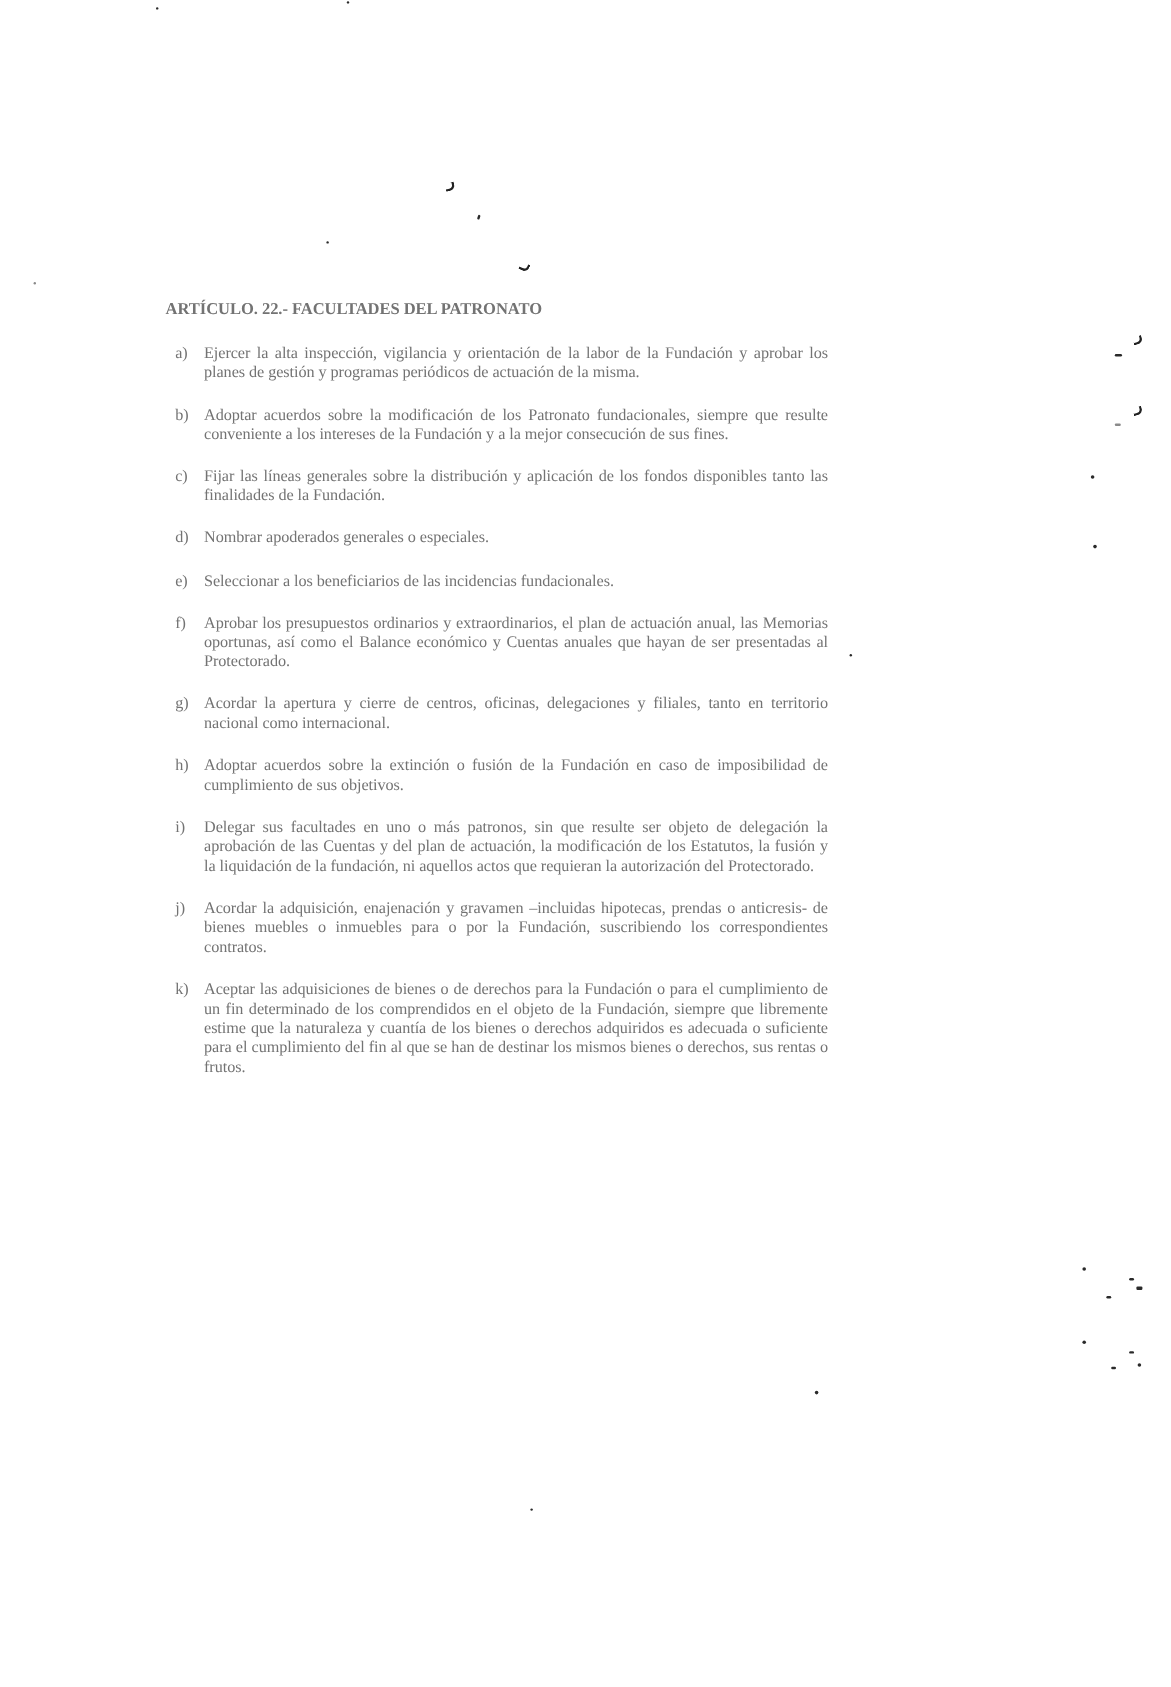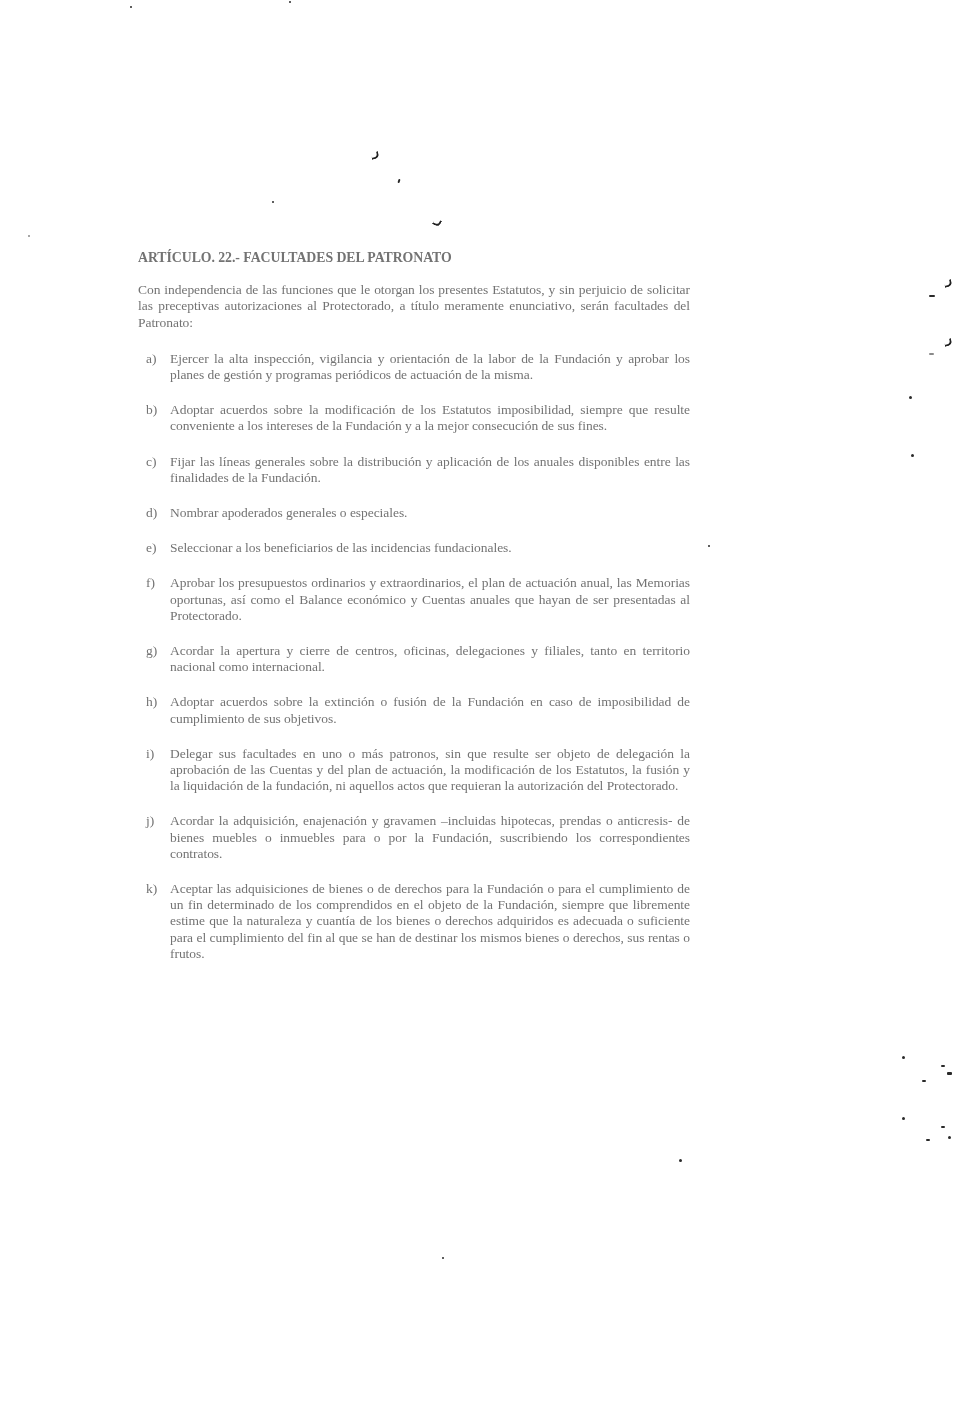--- a/index.html
+++ b/index.html
@@ -75,34 +75,33 @@
   }
 </style>
 </head>
 <body>
 
 <div class="page">
 
   <div class="content">
     <div class="heading">ARTÍCULO. 22.- FACULTADES DEL PATRONATO</div>
 
-    <p class="para">Con independencia de las funciones que le otorgan los presentes Estatutos, y sin perjuicio de solicitar las preceptivas autorizaciones al Protectorado, a título meramente enunciativo, serán facultades del Patronato:</p>
 
     <div class="faculty-list">
       <div class="faculty-item">
         <span class="marker">a)</span>
         <span>Ejercer la alta inspección, vigilancia y orientación de la labor de la Fundación y aprobar los planes de gestión y programas periódicos de actuación de la misma.</span>
       </div>
       <div class="faculty-item">
         <span class="marker">b)</span>
-        <span>Adoptar acuerdos sobre la modificación de los Estatutos imposibilidad, siempre que resulte conveniente a los intereses de la Fundación y a la mejor consecución de sus fines.</span>
+        <span>Adoptar acuerdos sobre la modificación de los Patronato fundacionales, siempre que resulte conveniente a los intereses de la Fundación y a la mejor consecución de sus fines.</span>
       </div>
       <div class="faculty-item">
         <span class="marker">c)</span>
-        <span>Fijar las líneas generales sobre la distribución y aplicación de los anuales disponibles entre las finalidades de la Fundación.</span>
+        <span>Fijar las líneas generales sobre la distribución y aplicación de los fondos disponibles tanto las finalidades de la Fundación.</span>
       </div>
       <div class="faculty-item">
         <span class="marker">d)</span>
         <span>Nombrar apoderados generales o especiales.</span>
       </div>
       <div class="faculty-item">
         <span class="marker">e)</span>
         <span>Seleccionar a los beneficiarios de las incidencias fundacionales.</span>
       </div>
       <div class="faculty-item">

